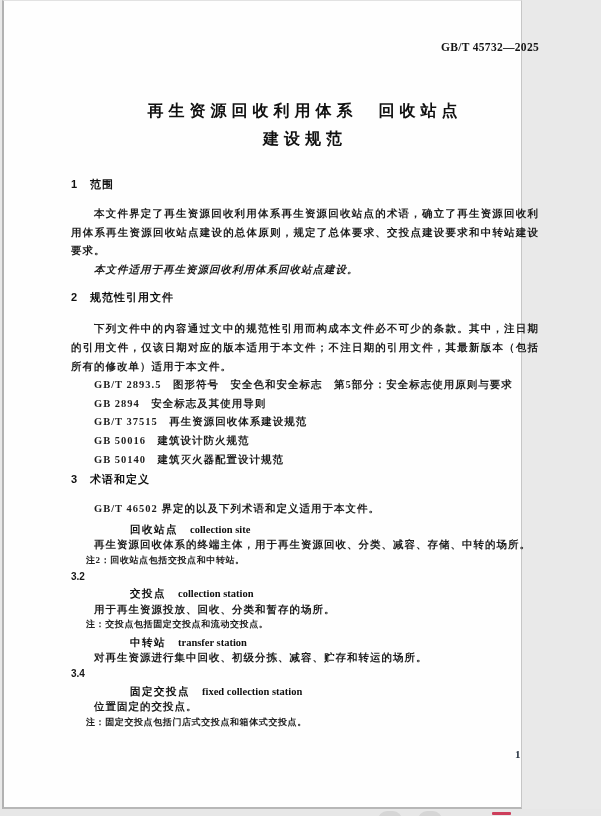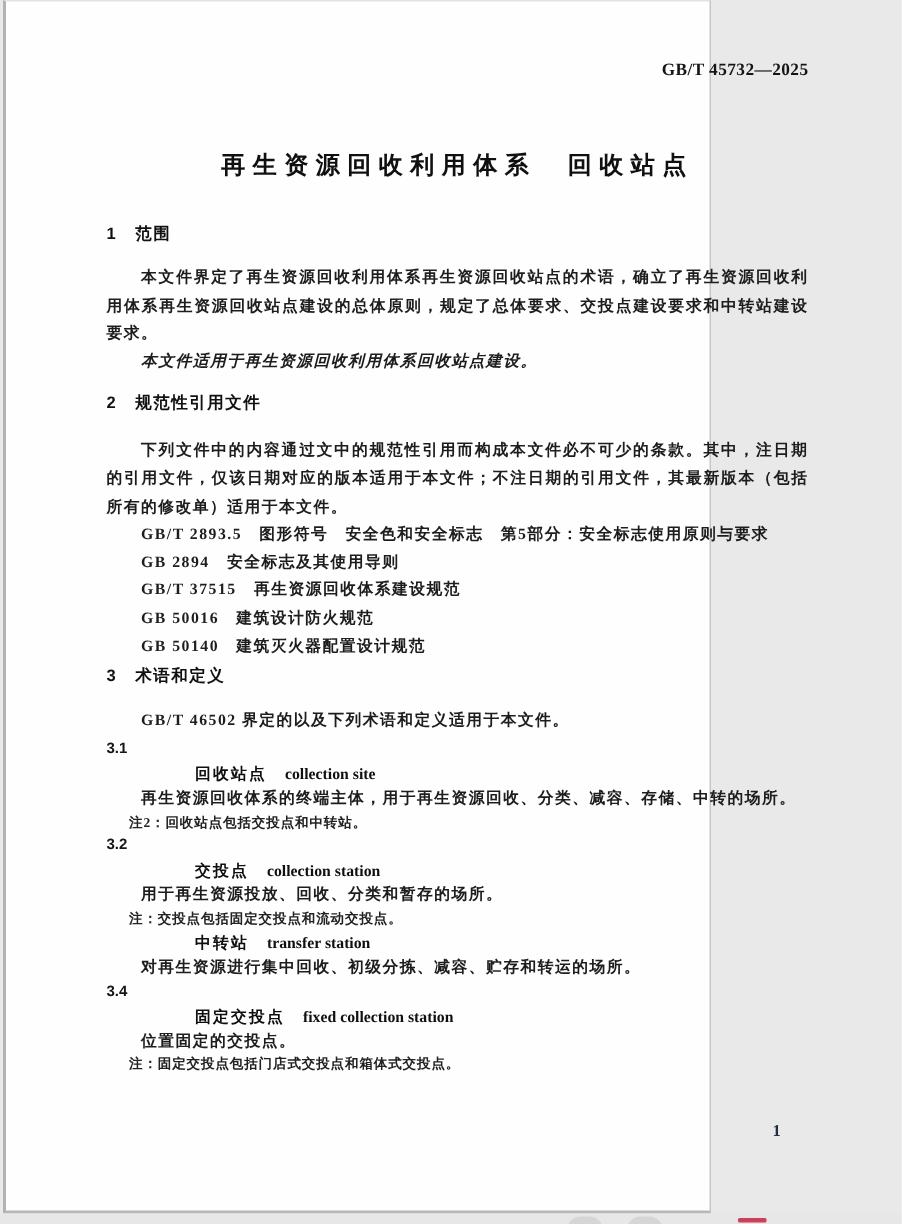--- a/index.html
+++ b/index.html
@@ -6,21 +6,21 @@
   html,body { width:601px; height:816px; }
   body {
     font-family: "Liberation Serif", "DejaVu Serif", serif;
     background:#ebebeb;
   }
   .viewport {
     position:relative; width:601px; height:816px;
     background:#e9e9e9; overflow:hidden;
   }
   .page {
-    position:absolute; left:2px; top:0; width:472px; height:809px;
+    position:absolute; left:2px; top:0; width:520px; height:809px;
     background:#fefefe;
     border-left:2px solid #b2b2b2;
     border-right:1px solid #c6c6c6;
     border-top:1px solid #e2e2e2;
     border-bottom:2px solid #b7b7b7;
   }
   .content {
     position:absolute; left:0; top:0; width:587px; height:807px;
     padding:0 52px 0 67px;
     color:#1c1c1c;
@@ -106,20 +106,21 @@
 <body>
 
 <div class="viewport">
   <div class="page">
     <div class="content">
 
       <div class="doc-number">GB/T 45732—2025</div>
 
       <div class="title">
         <span>再生资源回收利用体系　回收站点</span>
+        <span>建设规范</span>
       </div>
 
       <div class="s-heading sh1">1　范围</div>
       <p class="body indent p1">本文件界定了再生资源回收利用体系再生资源回收站点的术语，确立了再生资源回收利用体系再生资源回收站点建设的总体原则，规定了总体要求、交投点建设要求和中转站建设要求。</p>
       <p class="body indent p0">本文件适用于再生资源回收利用体系回收站点建设。</p>
 
       <div class="s-heading sh2">2　规范性引用文件</div>
       <p class="body indent pintro">下列文件中的内容通过文中的规范性引用而构成本文件必不可少的条款。其中，注日期的引用文件，仅该日期对应的版本适用于本文件；不注日期的引用文件，其最新版本（包括所有的修改单）适用于本文件。</p>
       <ul class="refs">
         <li>GB/T 2893.5　图形符号　安全色和安全标志　第5部分：安全标志使用原则与要求</li>
@@ -128,21 +129,20 @@
         <li>GB 50016　建筑设计防火规范</li>
         <li>GB 50140　建筑灭火器配置设计规范</li>
       </ul>
 
       <div class="s-heading sh3">3　术语和定义</div>
       <p class="body indent p1">GB/T 46502 界定的以及下列术语和定义适用于本文件。</p>
 
       <div class="terms">
 
         <div class="term">
-          <div class="term-num">3.1</div>
           <div class="term-name">
             <span class="zh">回收站点</span><span class="en">collection site</span>
           </div>
           <div class="term-def">再生资源回收体系的终端主体，用于再生资源回收、分类、减容、存储、中转的场所。</div>
           <div class="note">注2：回收站点包括交投点和中转站。</div>
         </div>
 
         <div class="term">
           <div class="term-num">3.2</div>
           <div class="term-name">

